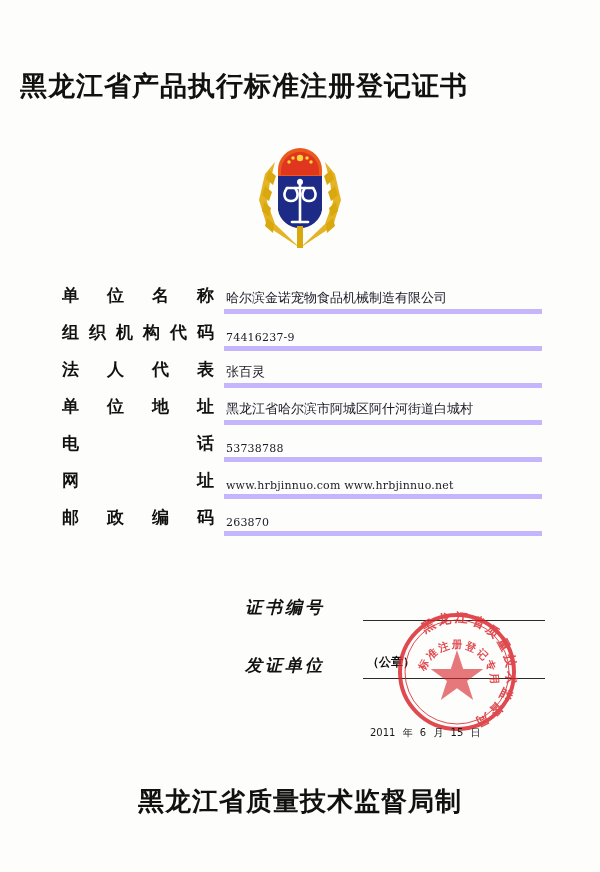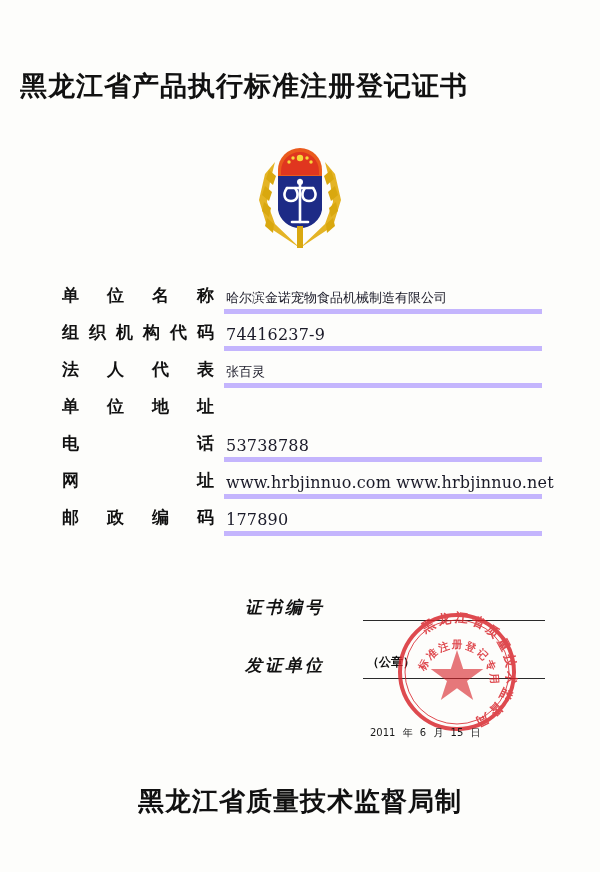--- a/index.html
+++ b/index.html
@@ -82,21 +82,21 @@
     position: absolute;
     left: 2px;
     bottom: 2px;
     font-family: "DejaVu Sans", "Liberation Sans", sans-serif;
     font-size: 13px;
     color: #1a1a28;
     white-space: nowrap;
   }
   .field-value.latin {
     font-family: "DejaVu Serif", "Liberation Serif", serif;
-    font-size: 16px;
+    font-size: 11px;
     letter-spacing: 0.2px;
   }
   
   .lower {
     position: absolute;
     top: 592px;
     left: 245px;
     width: 300px;
   }
   .lower-row {
@@ -259,20 +259,23 @@
       </div>
     </div>
 
     <div class="field-row">
       <div class="field-label">
         <span>单</span>
           <span>位</span>
           <span>地</span>
           <span>址</span>
       </div>
+      <div class="field-value-wrap">
+        <div class="field-value">黑龙江省哈尔滨市阿城区阿什河街道白城村</div>
+      </div>
     </div>
 
     <div class="field-row">
       <div class="field-label">
         <span>电</span>
           <span>话</span>
       </div>
       <div class="field-value-wrap">
         <div class="field-value latin">53738788</div>
       </div>
@@ -289,21 +292,21 @@
     </div>
 
     <div class="field-row">
       <div class="field-label">
         <span>邮</span>
           <span>政</span>
           <span>编</span>
           <span>码</span>
       </div>
       <div class="field-value-wrap">
-        <div class="field-value latin">177890</div>
+        <div class="field-value latin">263870</div>
       </div>
     </div>
 
   </div>
 
   <div class="lower">
     <div class="lower-row">
       <div class="lower-label">证书编号</div>
       <div class="lower-line"></div>
       <div class="lower-value"></div>

